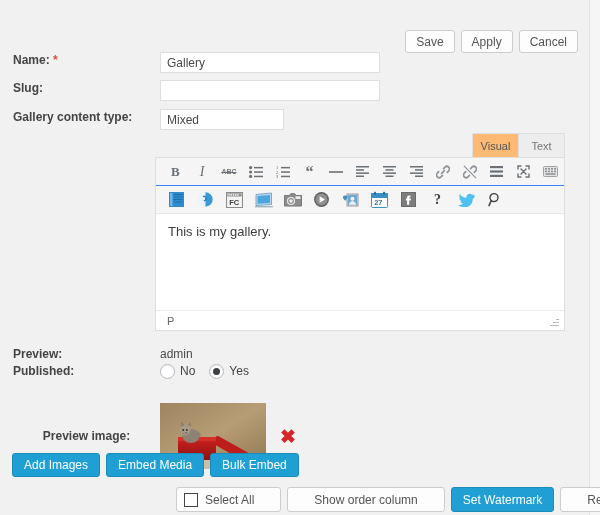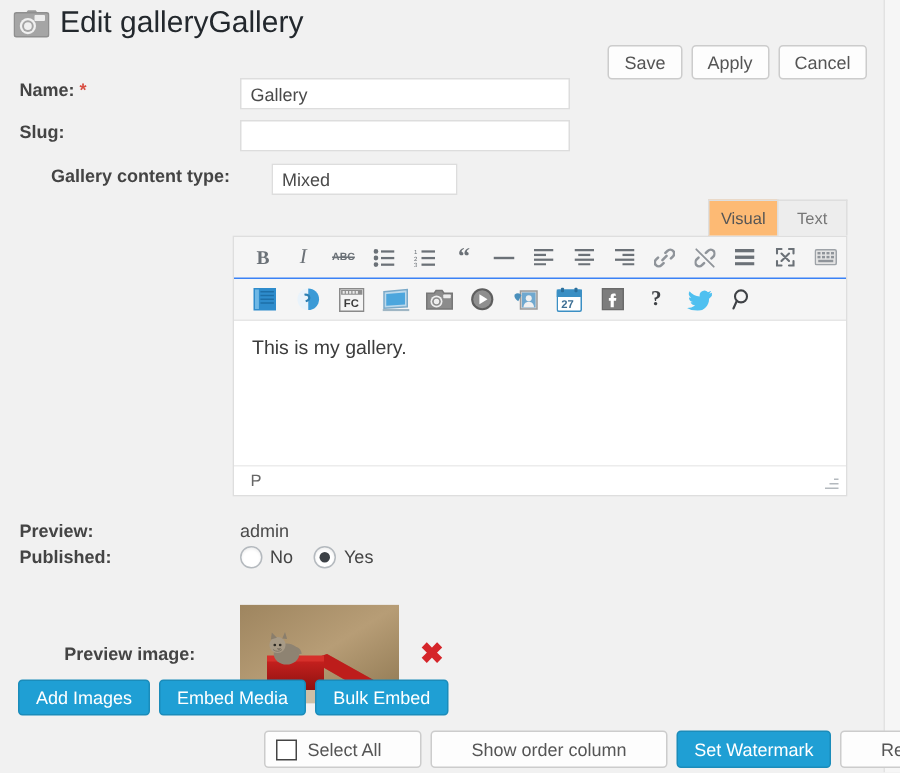--- a/index.html
+++ b/index.html
@@ -58,21 +58,21 @@
   .txtinput {
     height:21px; border:1px solid #dddddd; background:#ffffff;
     font-size:12px; color:#4a4a4a; padding:0 6px; line-height:19px;
     font-family:"Liberation Sans", sans-serif;
   }
   .in-wide { width:220px; }
   .in-med  { width:124px; }
 
   .r-name { top:0; }
   .r-slug { margin-top:7px; }
-  .r-type { margin-top:8px;margin-left:21px; }
+  .r-type { margin-top:8px; }
 
   
   .editor-wrap { position:absolute; left:155px; top:133px; width:410px; }
   .etabs { display:flex; justify-content:flex-end; gap:0px; height:24px; }
   .etab {
     width:47px; height:24px; display:flex; align-items:center; justify-content:center;
     font-size:11px; color:#777; border:1px solid #dedede; border-bottom:none;
     background:#ededed; cursor:pointer;
   }
   .etab.active { background:#fdba74; color:#555; border-color:#dedede; }
@@ -146,33 +146,20 @@
   }
   .bottombar .btn-blue { height:25px; font-size:12px; }
 </style>
 </head>
 <body>
 
 <div class="page">
 
   <div class="right-strip"></div>
 
-  <div class="page-header">
-    <span class="cam-icon">
-      <svg width="24" height="21" viewBox="0 0 24 21">
-        <path d="M1 4h7l1.6-2.2h5.2L16.4 4H23v15H1z" fill="#9a9a9a"></path>
-        <rect x="0.5" y="3.5" width="23" height="16" rx="1.5" fill="#a5a5a5" stroke="#8f8f8f"></rect>
-        <rect x="14" y="5" width="7" height="4" rx="0.6" fill="#ededed"></rect>
-        <circle cx="9.6" cy="12.4" r="5.4" fill="#f0f0f0"></circle>
-        <circle cx="9.6" cy="12.4" r="3.9" fill="#a5a5a5"></circle>
-        <circle cx="9.6" cy="12.4" r="2.6" fill="#f0f0f0"></circle>
-      </svg>
-    </span>
-    <div class="page-title">Edit galleryGallery</div>
-  </div>
 
   <div class="topbtns">
     <div class="btn">Save</div>
     <div class="btn">Apply</div>
     <div class="btn">Cancel</div>
   </div>
 
   <div class="form">
 
     <div class="row r-name">

